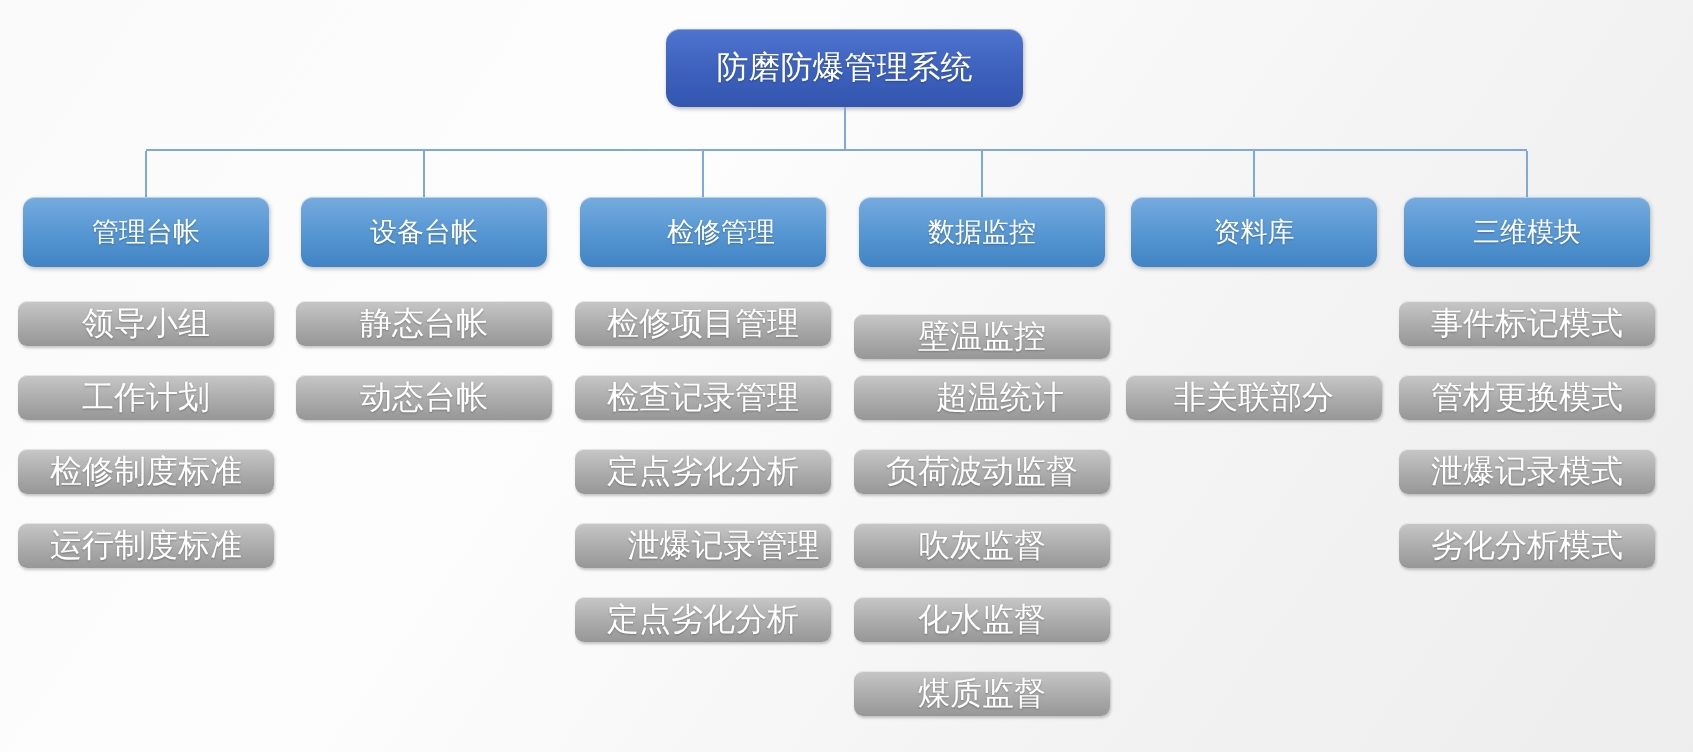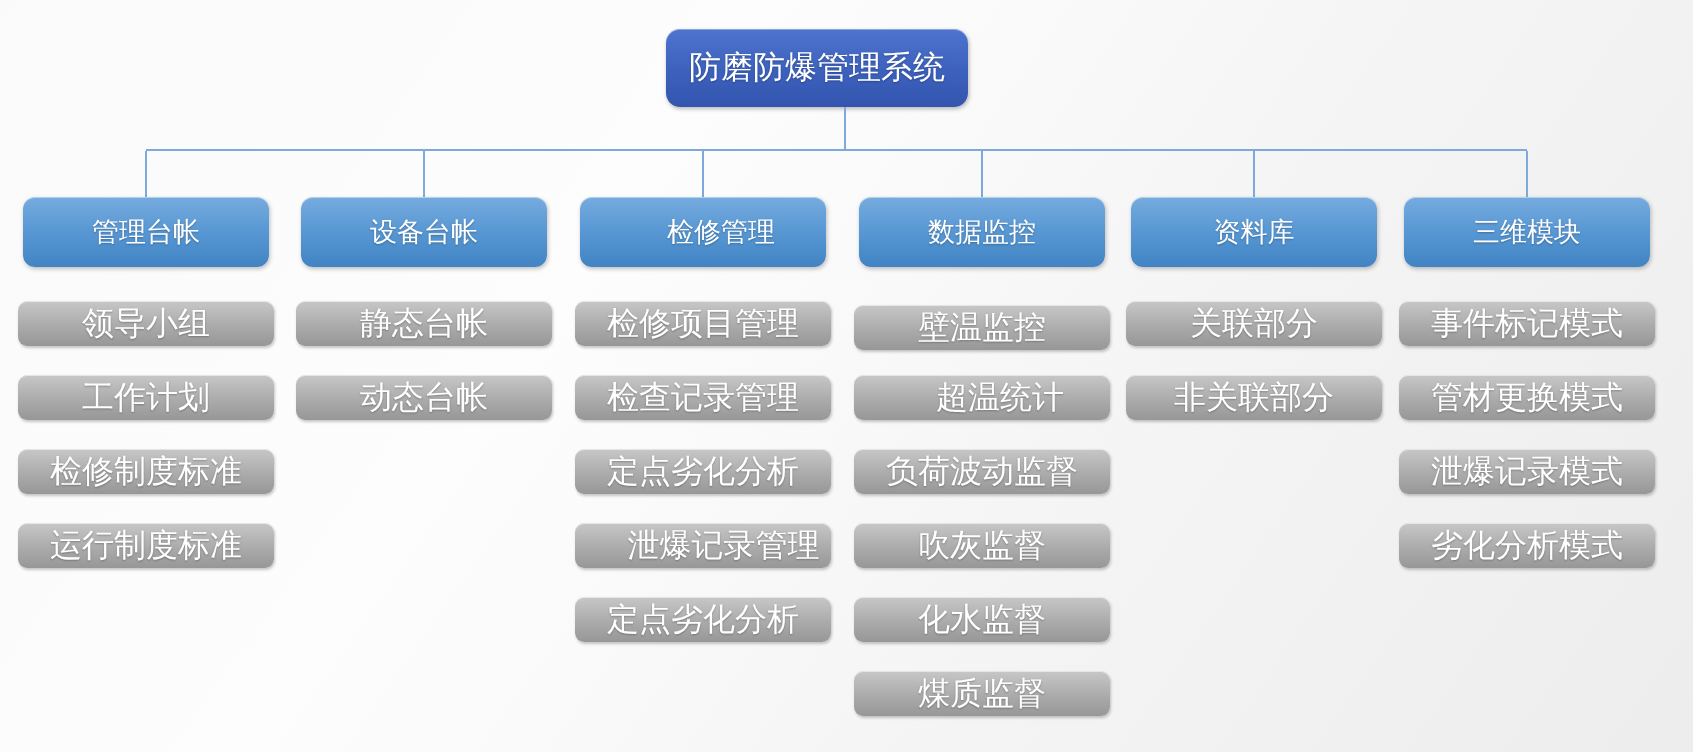--- a/index.html
+++ b/index.html
@@ -19,21 +19,21 @@
     display: flex;
     align-items: center;
     justify-content: center;
     color: var(--text-color, #fff);
     text-shadow: 0 1px 2px rgba(0,0,0,0.28);
     box-sizing: border-box;
     white-space: nowrap;
   }
   .root-node {
     left: 666px; top: 29px;
-    width: 302px; height: 78px;
+    width: 357px; height: 78px;
     border-radius: 14px;
     font-size: 32px;
     background: linear-gradient(180deg, var(--root-top) 0%, var(--root-mid) 55%, var(--root-bottom) 100%);
     box-shadow: inset 0 1px 0 rgba(255,255,255,0.35), 1px 2px 4px rgba(0,0,0,0.28);
   }
   .branch-node {
     top: 197px;
     width: 246px; height: 70px;
     border-radius: 12px;
     font-size: 27px;
@@ -72,29 +72,28 @@
     <div class="node sub-node" style="left: 296px; top: 375px;">动态台帐</div>
     <div class="connector" style="left: 702px; top: 151px; width: 2px; height: 46px;"></div>
     <div class="node branch-node" style="left: 580px; padding-left: 36px;">检修管理</div>
     <div class="node sub-node" style="left: 575px; top: 301px;">检修项目管理</div>
     <div class="node sub-node" style="left: 575px; top: 375px;">检查记录管理</div>
     <div class="node sub-node" style="left: 575px; top: 449px;">定点劣化分析</div>
     <div class="node sub-node" style="left: 575px; top: 523px; padding-left: 41px;">泄爆记录管理</div>
     <div class="node sub-node" style="left: 575px; top: 597px;">定点劣化分析</div>
     <div class="connector" style="left: 981px; top: 151px; width: 2px; height: 46px;"></div>
     <div class="node branch-node" style="left: 859px;">数据监控</div>
-    <div class="node sub-node" style="left: 854px; top: 305px;">壁温监控</div>
+    <div class="node sub-node" style="left: 854px; top: 314px;">壁温监控</div>
     <div class="node sub-node" style="left: 854px; top: 375px; padding-left: 36px;">超温统计</div>
     <div class="node sub-node" style="left: 854px; top: 449px;">负荷波动监督</div>
     <div class="node sub-node" style="left: 854px; top: 523px;">吹灰监督</div>
     <div class="node sub-node" style="left: 854px; top: 597px;">化水监督</div>
     <div class="node sub-node" style="left: 854px; top: 671px;">煤质监督</div>
     <div class="connector" style="left: 1253px; top: 151px; width: 2px; height: 46px;"></div>
     <div class="node branch-node" style="left: 1131px;">资料库</div>
-    <div class="node sub-node" style="left: 1126px; top: 301px;">关联部分</div>
     <div class="node sub-node" style="left: 1126px; top: 375px;">非关联部分</div>
     <div class="connector" style="left: 1526px; top: 151px; width: 2px; height: 46px;"></div>
     <div class="node branch-node" style="left: 1404px;">三维模块</div>
     <div class="node sub-node" style="left: 1399px; top: 301px;">事件标记模式</div>
     <div class="node sub-node" style="left: 1399px; top: 375px;">管材更换模式</div>
     <div class="node sub-node" style="left: 1399px; top: 449px;">泄爆记录模式</div>
     <div class="node sub-node" style="left: 1399px; top: 523px;">劣化分析模式</div>
   </div>
 
 </body></html>

